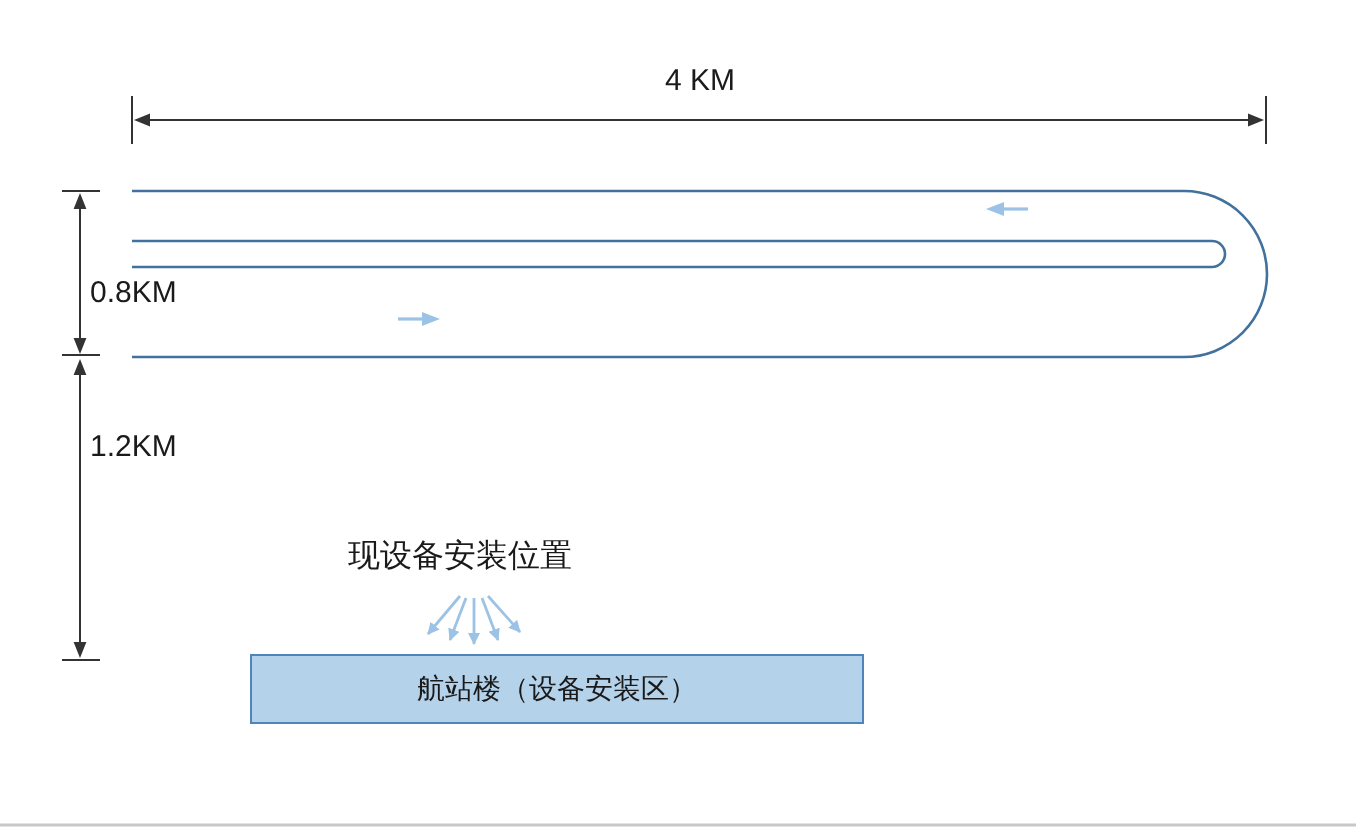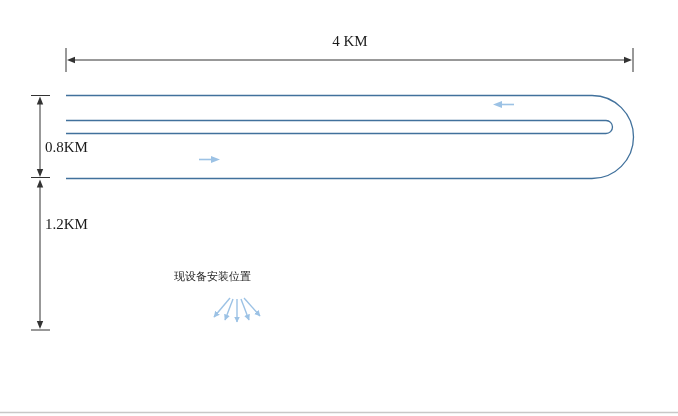--- a/index.html
+++ b/index.html
@@ -9,21 +9,21 @@
     --bfill:#b5d2eb;
     --bstroke:#4e86ba;
     --footer:#c8c8c8;
     --ink:#1a1a1a;
   }
   html,body{margin:0;padding:0;background:#ffffff;}
   .canvas{
     position:relative;
     width:678px;height:416px;
     background:#ffffff;
-    font-family:Liberation Serif, serif;
+    font-family:Liberation Sans, sans-serif;
     overflow:hidden;
   }
   .canvas svg{position:absolute;left:0;top:0;}
   .track{fill:none;stroke:var(--track);stroke-width:1.3;}
   .dimline{stroke:var(--dim);stroke-width:1;}
   .dimhead{fill:var(--dim);stroke:none;}
   .flowline{stroke:var(--flow);stroke-width:1.6;fill:none;}
   .flowhead{fill:var(--flow);stroke:none;}
   .fanline{stroke:var(--flow);stroke-width:1.4;fill:none;}
   .fanfill{fill:var(--flow);}
@@ -31,21 +31,21 @@
   .lbl{
     position:absolute;
     color:var(--ink);
     white-space:nowrap;
     font-size:15px;
     line-height:1.1;
   }
   .dim-top{left:300px;top:33px;width:100px;text-align:center;}
   .dim-w{left:45px;top:139px;}
   .dim-d{left:45px;top:216px;}
-  .install{left:174px;top:270px;font-size:11px;}
+  .install{left:174px;top:270px;font-size:16px;}
   .building{
     position:absolute;
     left:125px;top:327px;width:307px;height:35px;
     background:var(--bfill);
     border:1.6px solid var(--bstroke);
     box-sizing:border-box;
     display:flex;align-items:center;justify-content:center;
     font-size:14px;color:var(--ink);
   }
 </style>
@@ -110,14 +110,17 @@
   </svg>
 
   <div class="lbl dim-top">4 KM</div>
 
   <div class="lbl dim-w">0.8KM</div>
 
   <div class="lbl dim-d">1.2KM</div>
 
   <div class="lbl install">现设备安装位置</div>
 
+  <div class="building">
+    <span>航站楼（设备安装区）</span>
+  </div>
 
 </div>
 
 </body></html>

